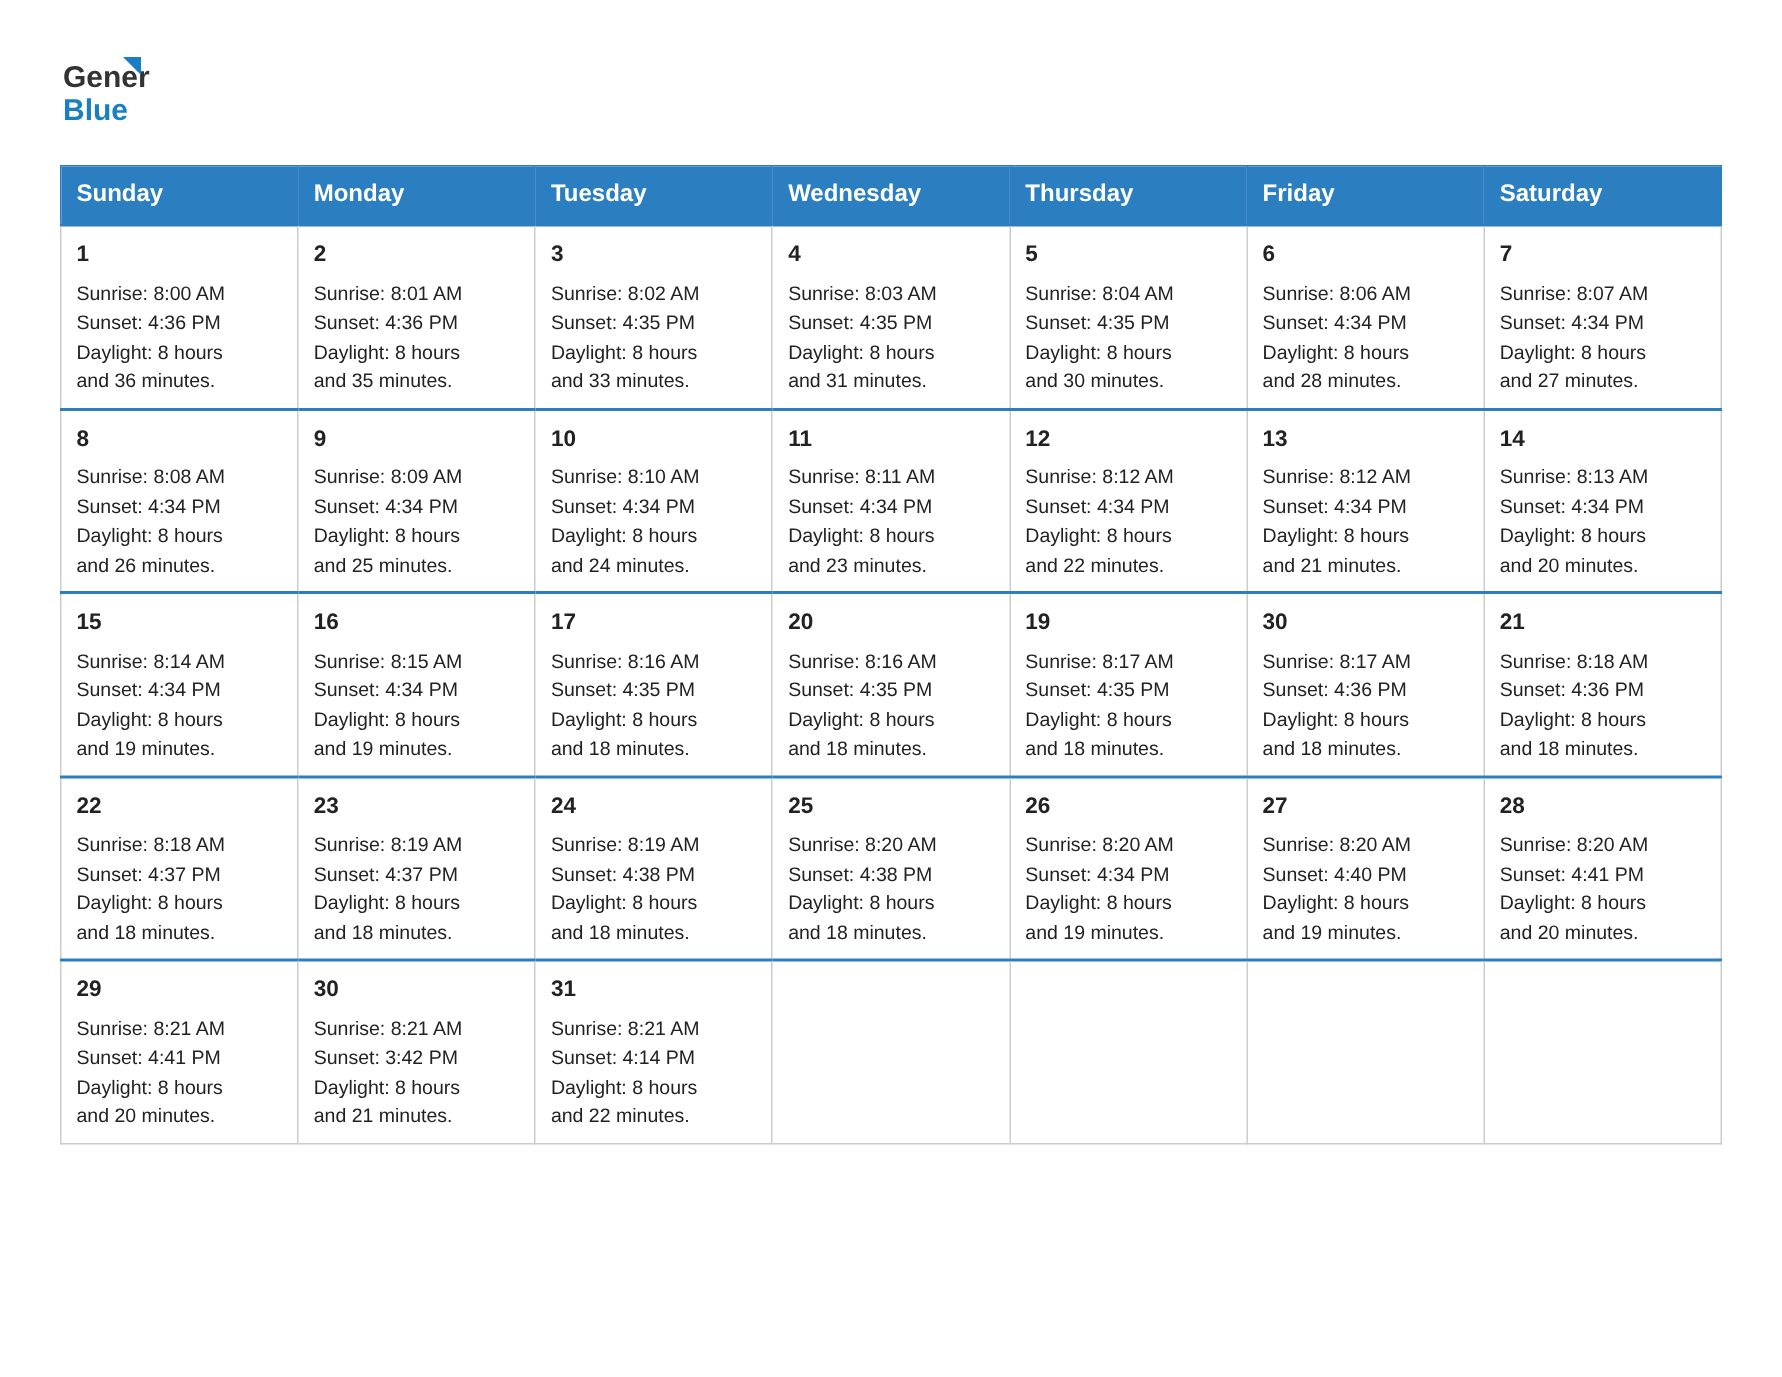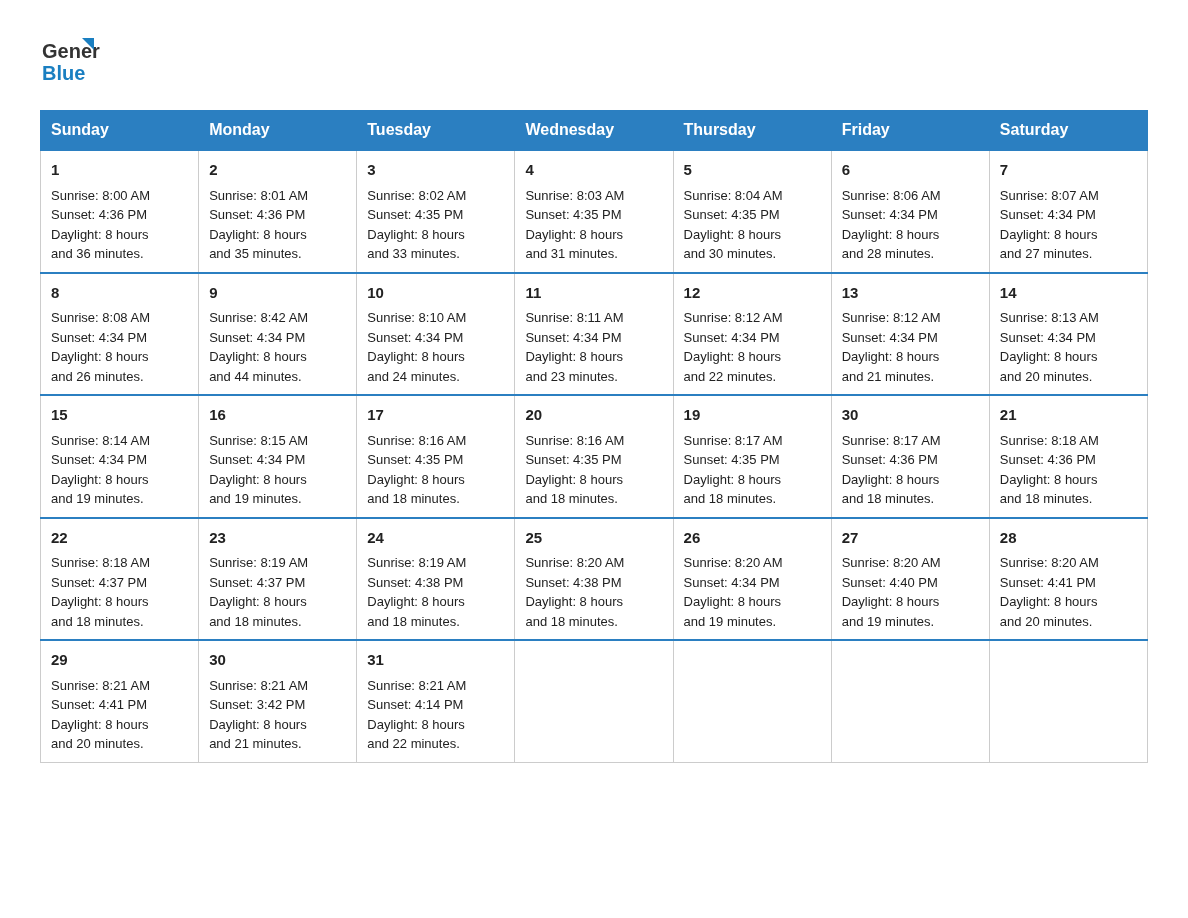--- a/index.html
+++ b/index.html
@@ -163,24 +163,24 @@
       <tr>
         <td>
           <div class="day-num">8</div>
           <div class="day-info">Sunrise: 8:08 AM</div>
           <div class="day-info">Sunset: 4:34 PM</div>
           <div class="day-info">Daylight: 8 hours</div>
           <div class="day-info">and 26 minutes.</div>
         </td>
         <td>
           <div class="day-num">9</div>
-          <div class="day-info">Sunrise: 8:42 AM</div>
-          <div class="day-info">Sunset: 4:34 PM</div>
-          <div class="day-info">Daylight: 8 hours</div>
-          <div class="day-info">and 44 minutes.</div>
+          <div class="day-info">Sunrise: 8:09 AM</div>
+          <div class="day-info">Sunset: 4:34 PM</div>
+          <div class="day-info">Daylight: 8 hours</div>
+          <div class="day-info">and 25 minutes.</div>
         </td>
         <td>
           <div class="day-num">10</div>
           <div class="day-info">Sunrise: 8:10 AM</div>
           <div class="day-info">Sunset: 4:34 PM</div>
           <div class="day-info">Daylight: 8 hours</div>
           <div class="day-info">and 24 minutes.</div>
         </td>
         <td>
           <div class="day-num">11</div>

